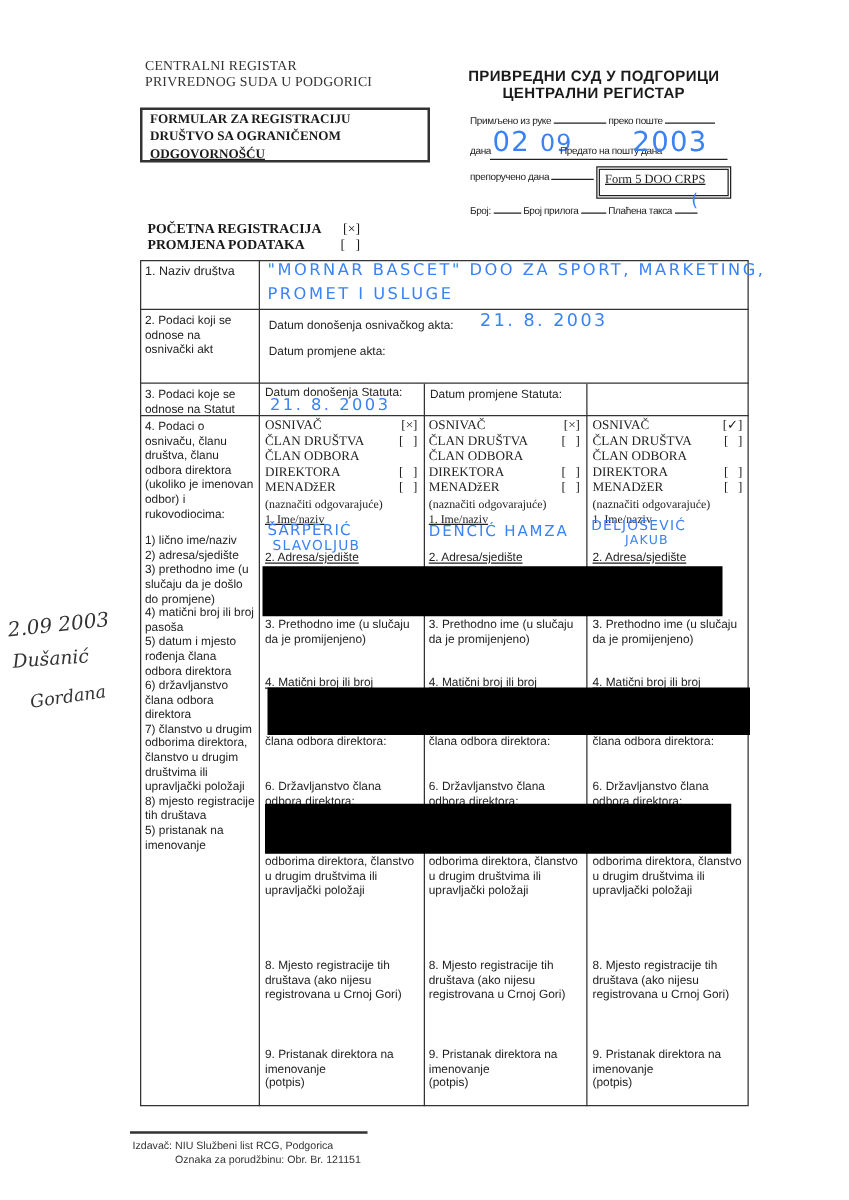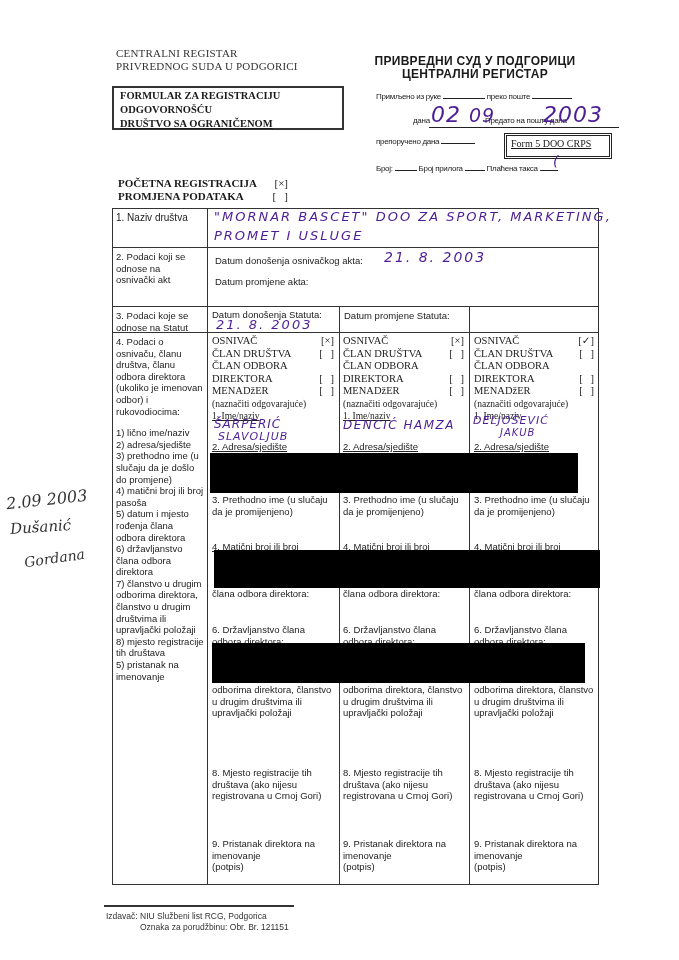--- a/index.html
+++ b/index.html
@@ -2,32 +2,32 @@
 <html><head>
   <meta charset="utf-8">
   <style>
     html, body { margin: 0; padding: 0; }
     body {
       width: 679px; height: 960px; background: #ffffff; position: relative; overflow: hidden;
       font-family: "Liberation Serif", serif; color: #1a1a1a;
     }
     .abs { position: absolute; }
     .serif { font-family: "Liberation Serif", serif; }
-    .hand { font-family: "DejaVu Sans", sans-serif; font-style: italic; color: #4c1d95; letter-spacing: 2px; }
+    .hand { font-family: "DejaVu Sans", sans-serif; color: #3b82f6; letter-spacing: 2px; }
     .court-hdr { font-size: 11px; line-height: 13px; letter-spacing: 0.2px; color: #333; }
     .form-title-box {
       left: 112px; top: 86px; width: 232px; height: 44px; border: 2px solid #333; border-right-width: 2px;
       font-size: 10.5px; line-height: 14px; font-weight: bold; padding: 1px 6px; box-sizing: border-box;
     }
     .form-title-box span { display: block; }
     .form-title-box span:last-child { text-decoration: underline; }
     .cyr-title { font-family: "Liberation Sans", sans-serif; font-weight: bold; font-size: 12px; text-align: center; line-height: 13px; letter-spacing: 0.3px; }
     .stamp-line { font-family: "Liberation Sans", sans-serif; font-size: 8px; color: #222; letter-spacing: -0.3px; }
     .uline { border-bottom: 1px solid #222; display: inline-block; }
-    .form-code-box { left: 504px; top: 133px; width: 108px; height: 26px; border: 3px double #222; box-sizing: border-box; font-size: 10px; padding: 2px 4px; }
+    .form-code-box { left: 477px; top: 133px; width: 108px; height: 26px; border: 3px double #222; box-sizing: border-box; font-size: 10px; padding: 2px 4px; }
     .reg-type { font-size: 11px; font-weight: bold; line-height: 13px; }
     
     .tbl { left: 112px; top: 208px; width: 487px; height: 677px; border: 1px solid #333; box-sizing: border-box; }
     .hline { position: absolute; height: 1px; background: #333; }
     .vline { position: absolute; width: 1px; background: #333; }
     .cell-text { font-family: "Liberation Sans", sans-serif; font-size: 9.5px; line-height: 11.5px; color: #222; }
     .role-text { font-family: "Liberation Serif", serif; font-size: 10.5px; line-height: 12.5px; color: #222; }
     .role-row { display: flex; justify-content: space-between; }
     .redact { position: absolute; background: #000; }
     .footer-line { left: 104px; top: 905px; width: 190px; height: 2px; background: #333; }
@@ -37,35 +37,35 @@
 </head>
 <body>
 
 <div class="abs court-hdr serif" style="left:116px; top:47px;">
   <div>CENTRALNI REGISTAR</div>
   <div>PRIVREDNOG SUDA U PODGORICI</div>
 </div>
 
 <div class="abs form-title-box">
   <span>FORMULAR ZA REGISTRACIJU</span>
+  <span>DRUŠTVO SA OGRANIČENOM</span>
   <span>ODGOVORNOŠĆU</span>
-  <span>DRUŠTVO SA OGRANIČENOM</span>
 </div>
 
 <div class="abs" style="left:370px; top:55px; width:210px;">
   <div class="cyr-title">ПРИВРЕДНИ СУД У ПОДГОРИЦИ</div>
   <div class="cyr-title">ЦЕНТРАЛНИ РЕГИСТАР</div>
 </div>
 <div class="abs stamp-line" style="left:376px; top:92px; width:210px;">
   <span>Примљено из руке</span>
   <span class="uline" style="width:42px;"></span>
   <span>преко поште</span>
   <span class="uline" style="width:40px;"></span>
 </div>
-<div class="abs stamp-line" style="left:376px; top:108px; width:220px; height:22px;margin-left:37px;">
+<div class="abs stamp-line" style="left:376px; top:108px; width:220px; height:22px;">
   <span style="position:absolute; left:0; top:8px;">дана</span>
   <span class="hand" style="position:absolute; left:18px; top:-6px; font-size:22px; letter-spacing:1px;">02</span>
   <span class="hand" style="position:absolute; left:56px; top:-4px; font-size:19px; letter-spacing:1px;">09</span>
   <span style="position:absolute; left:72px; top:8px;">Предато на пошту дана</span>
   <span class="hand" style="position:absolute; left:130px; top:-6px; font-size:22px; letter-spacing:1px;">2003</span>
   <span class="uline" style="position:absolute; left:16px; top:19px; width:190px;"></span>
 </div>
 <div class="abs stamp-line" style="left:376px; top:137px;">
   <span>препоручено дана</span>
   <span class="uline" style="width:34px;"></span>

